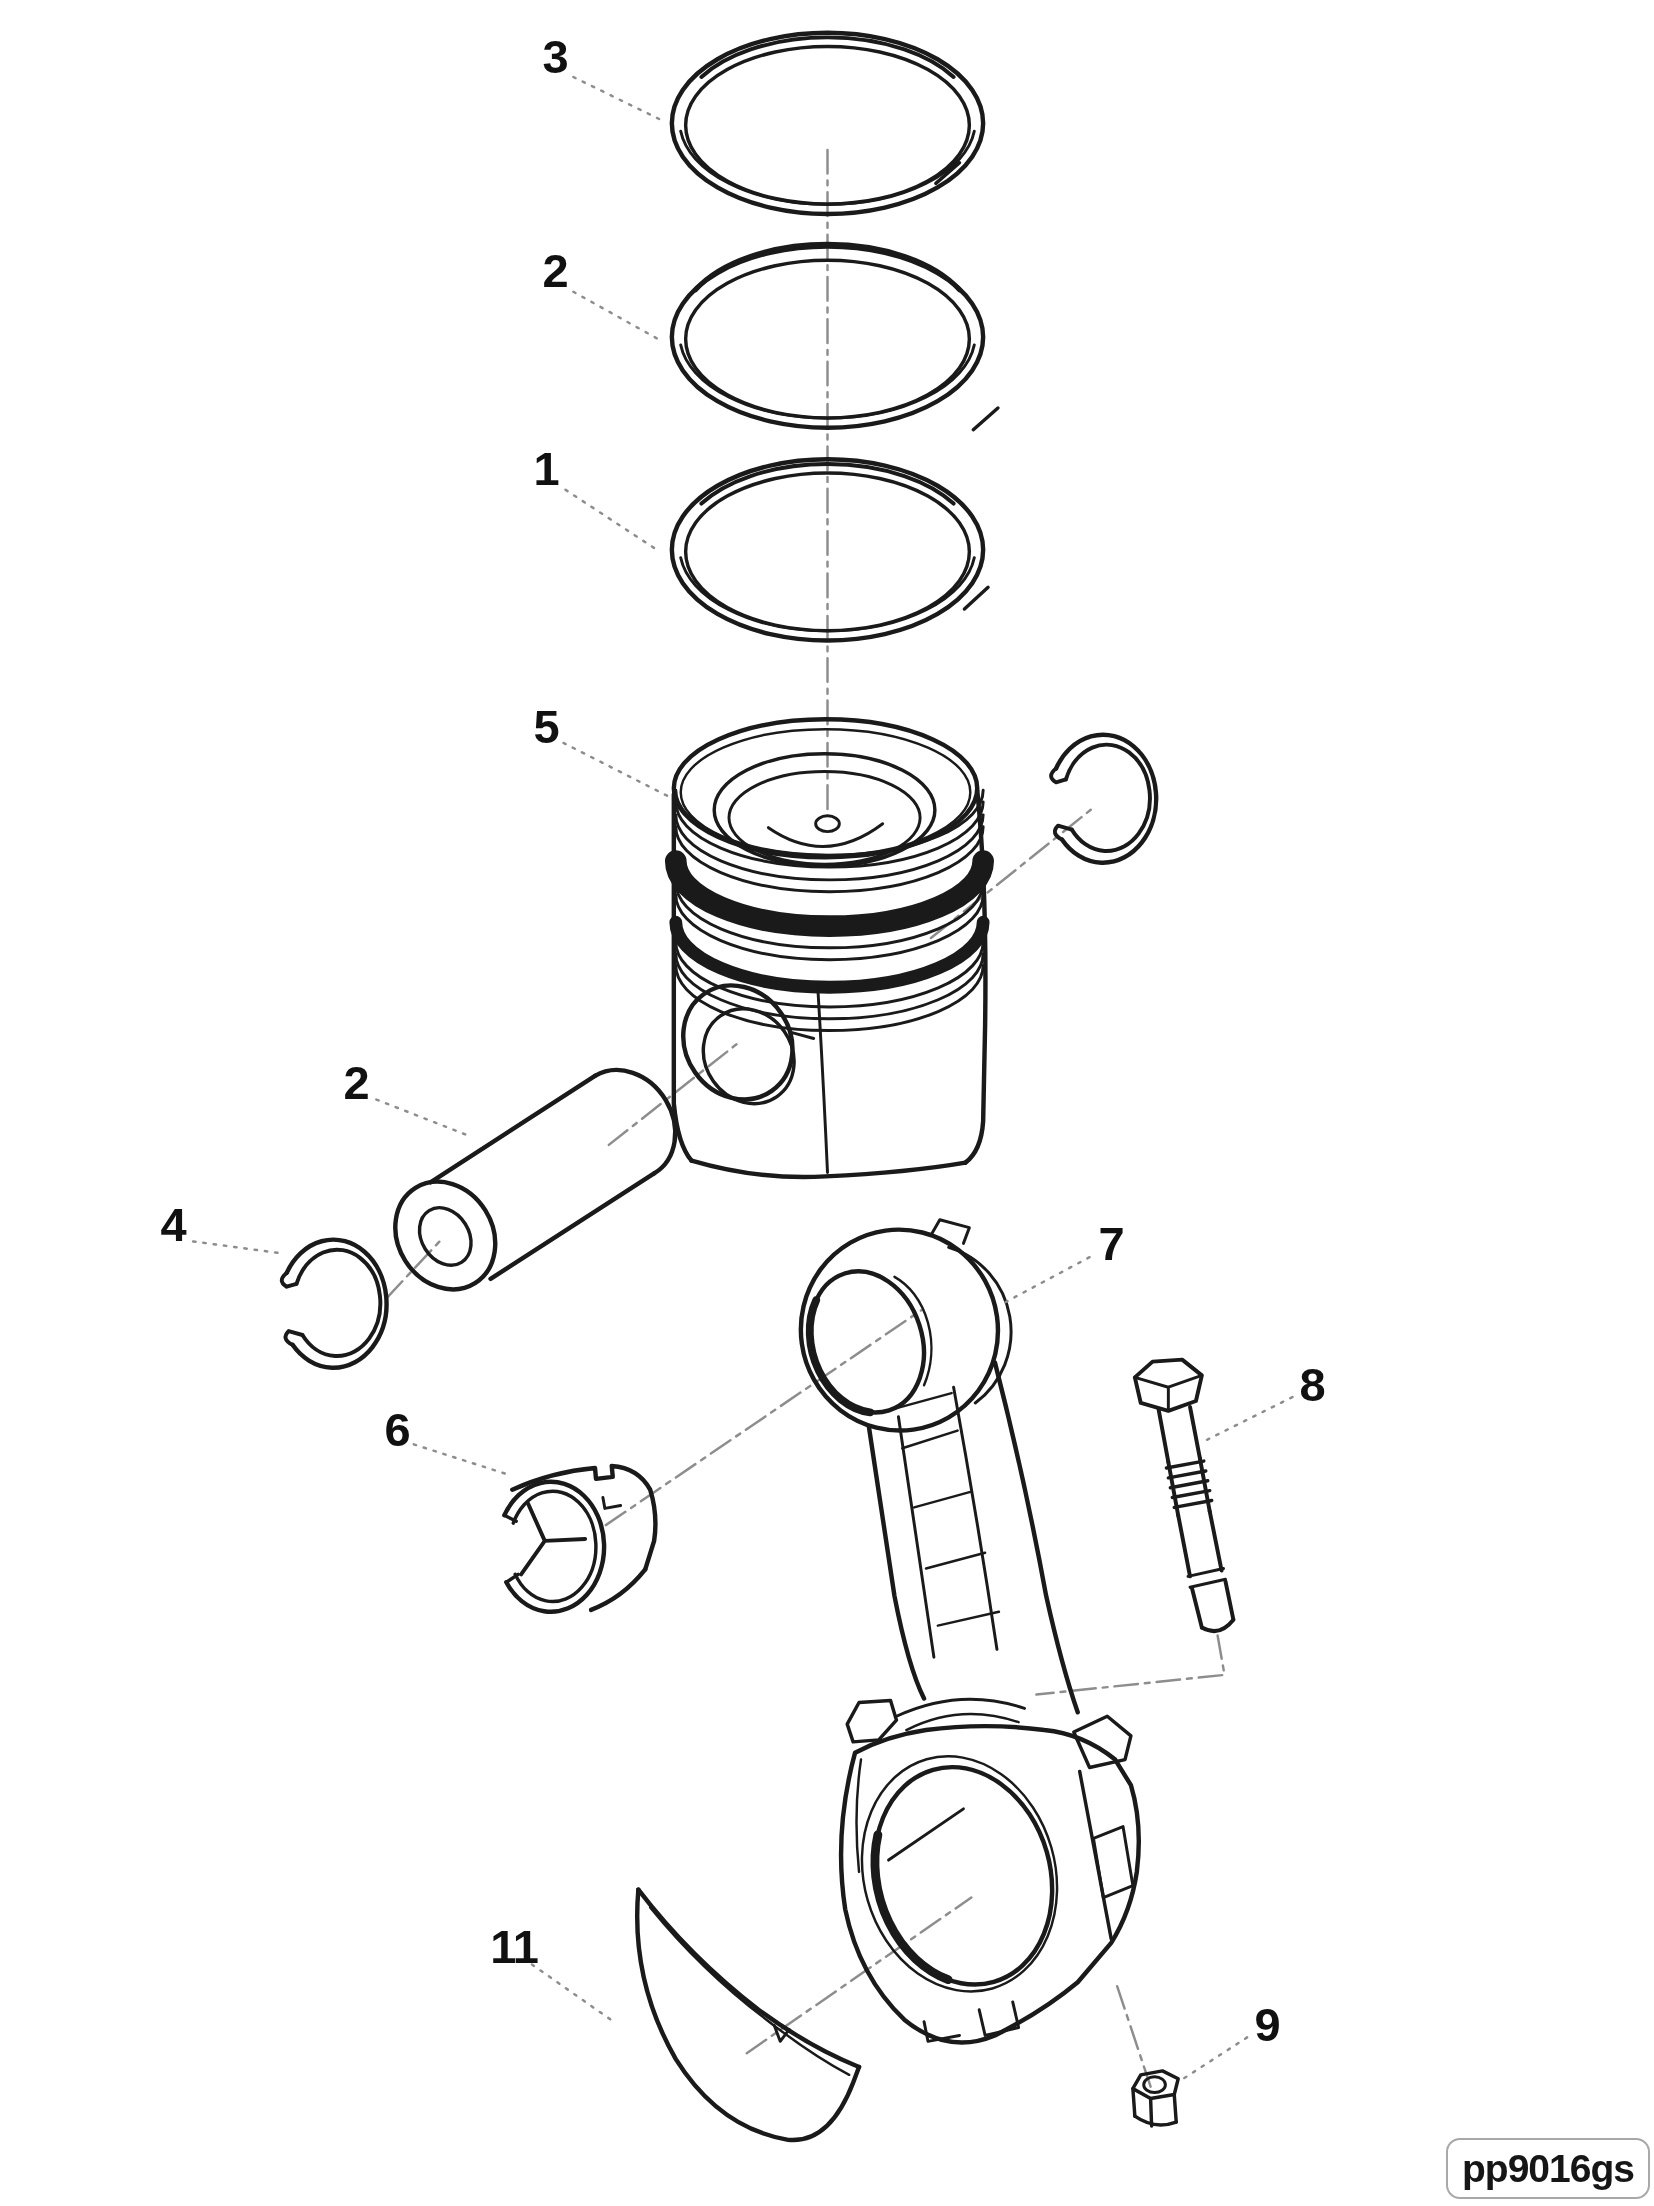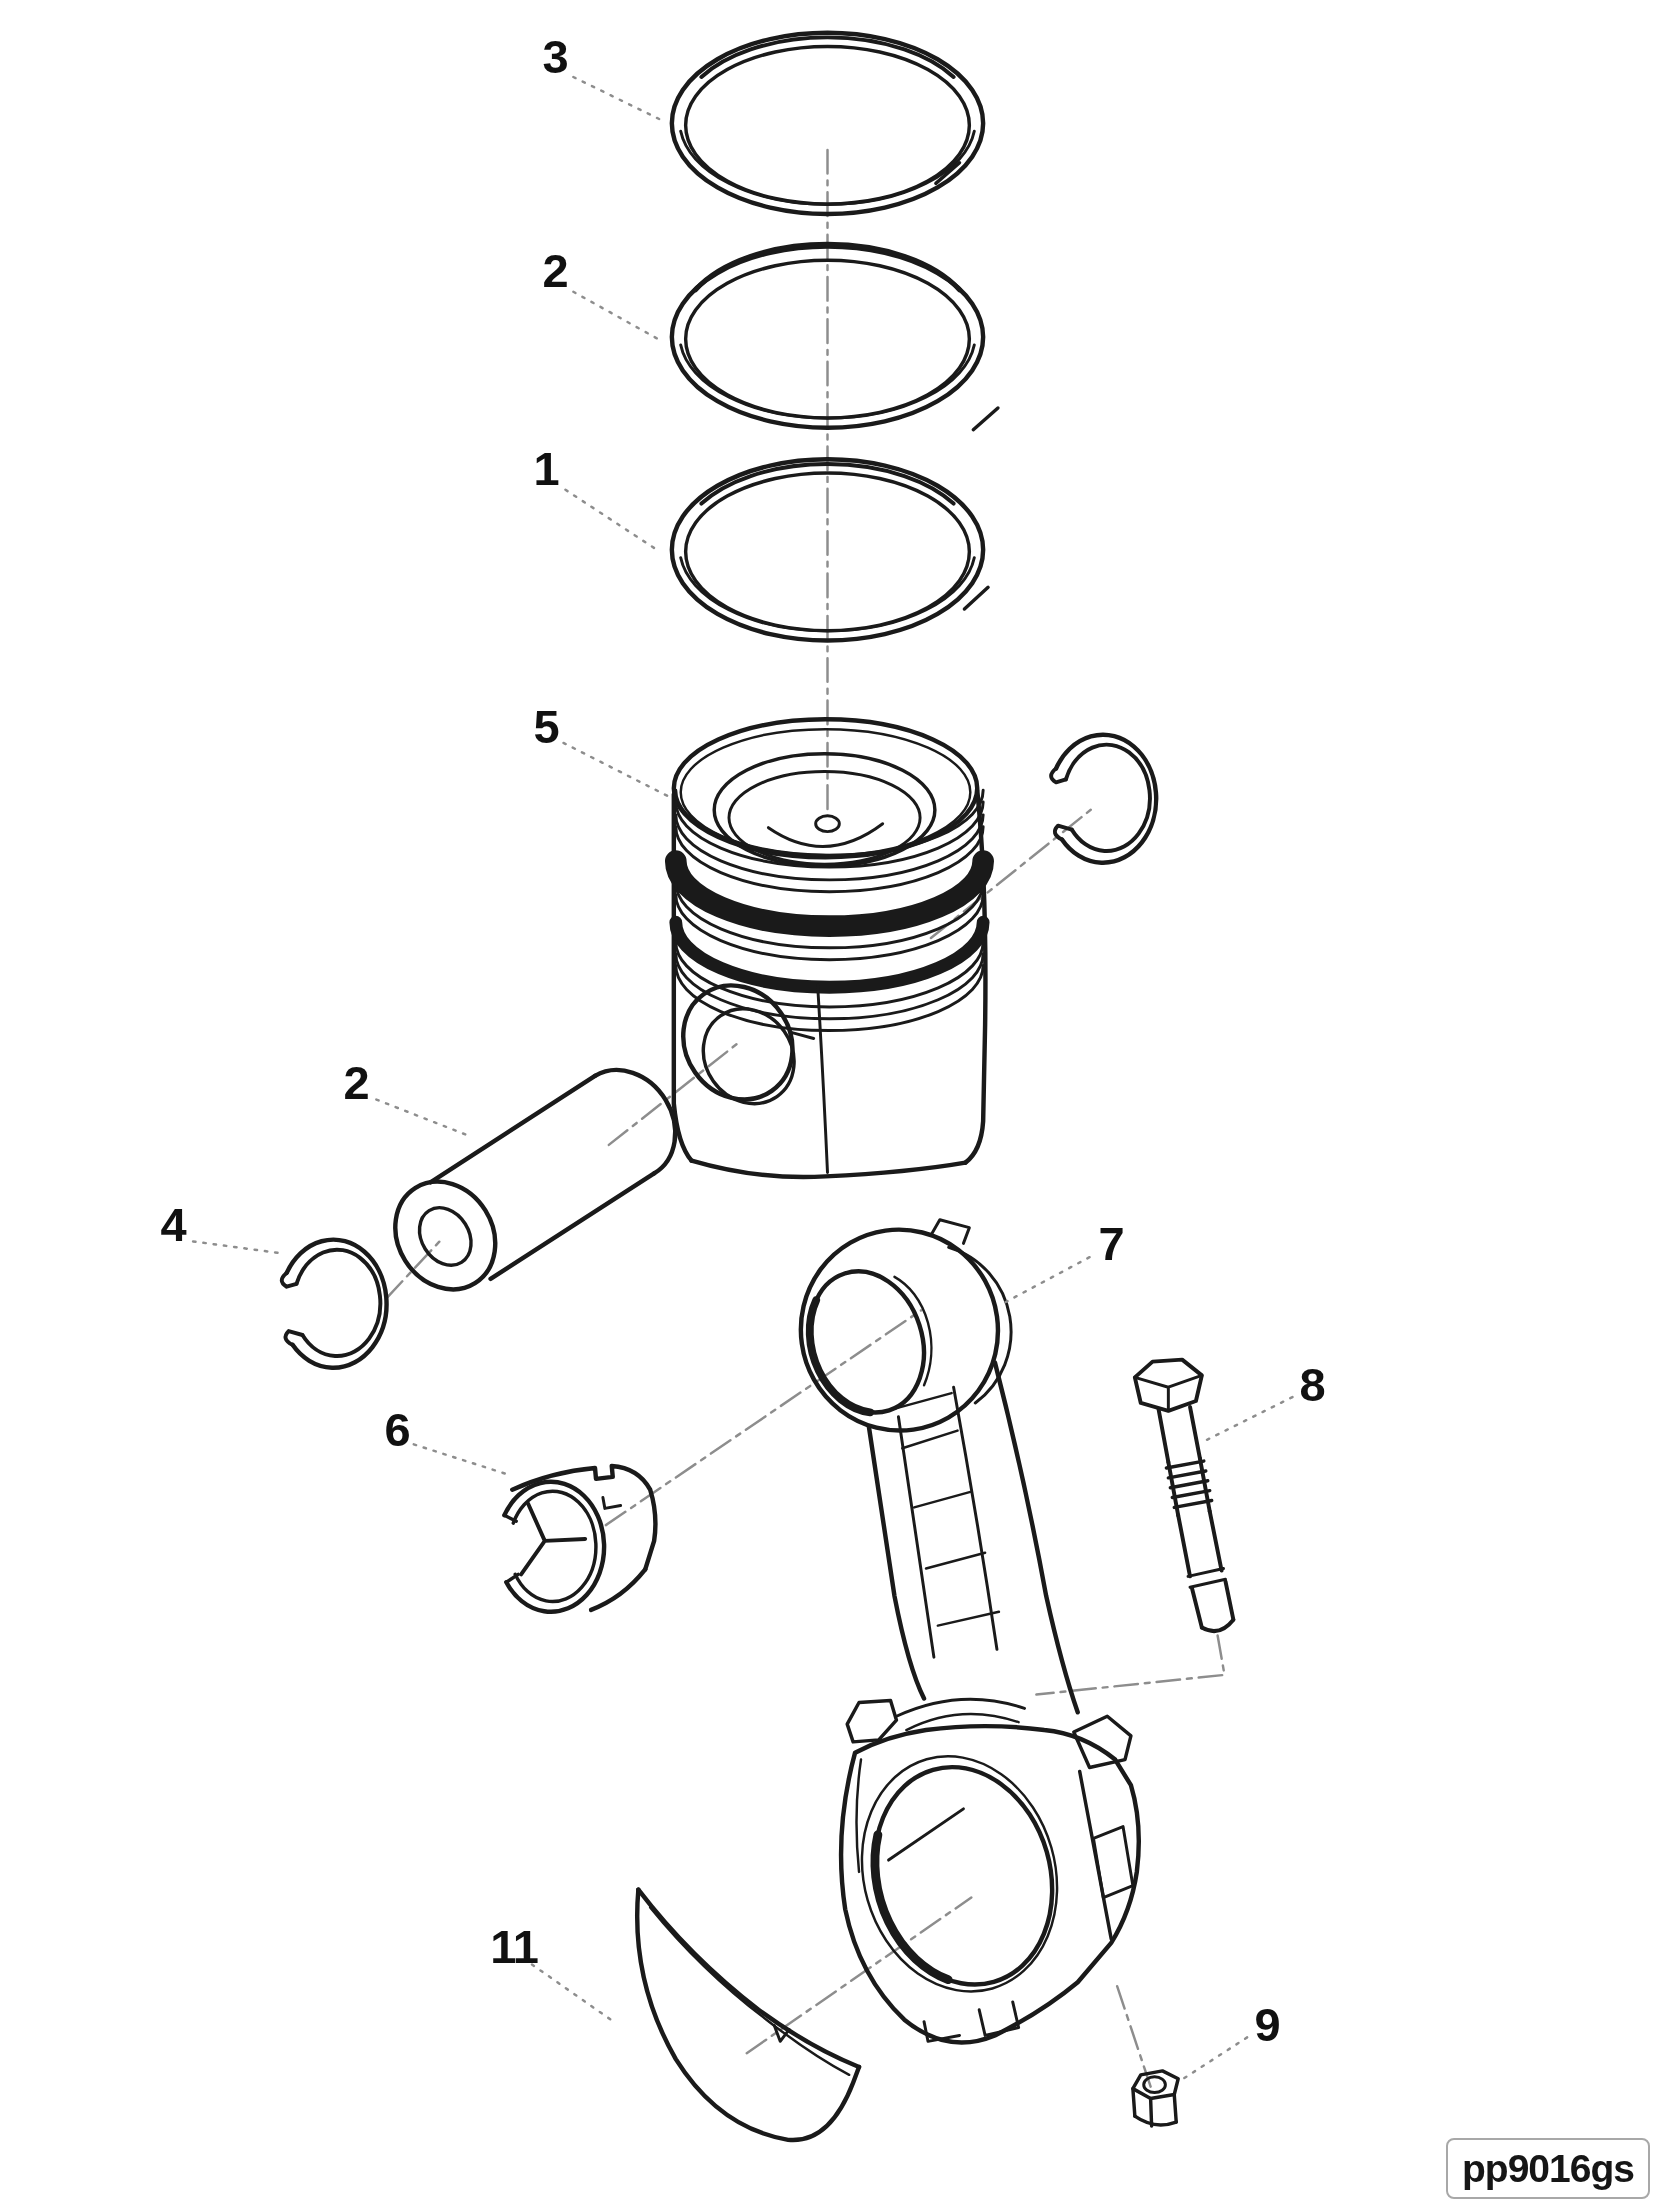--- a/index.html
+++ b/index.html
@@ -8,21 +8,21 @@
     font-family:"Liberation Sans", sans-serif;overflow:hidden;
   }
   svg.artwork{position:absolute;left:0;top:0;}
   .callout{
     position:absolute;transform:translate(-50%,-50%);
     font-size:47px;font-weight:700;color:#111;line-height:1;
     letter-spacing:-1px;user-select:none;
   }
   .part-code-box{
     position:absolute;left:1446px;top:2138px;width:200px;height:57px;
-    border:2px solid #a8a8a8;border-radius:8px;background:#ffffff;
+    border:2px solid #a8a8a8;border-radius:14px;background:#ffffff;
     display:flex;align-items:center;justify-content:center;
     font-size:39px;font-weight:700;color:#161616;letter-spacing:-1px;
   }
 </style>
 </head>
 <body>
 
 <div class="stage">
 
   <svg class="artwork" width="1655" height="2207" viewBox="0 0 1680 2240" fill="none" stroke-linecap="round" stroke-linejoin="round">

